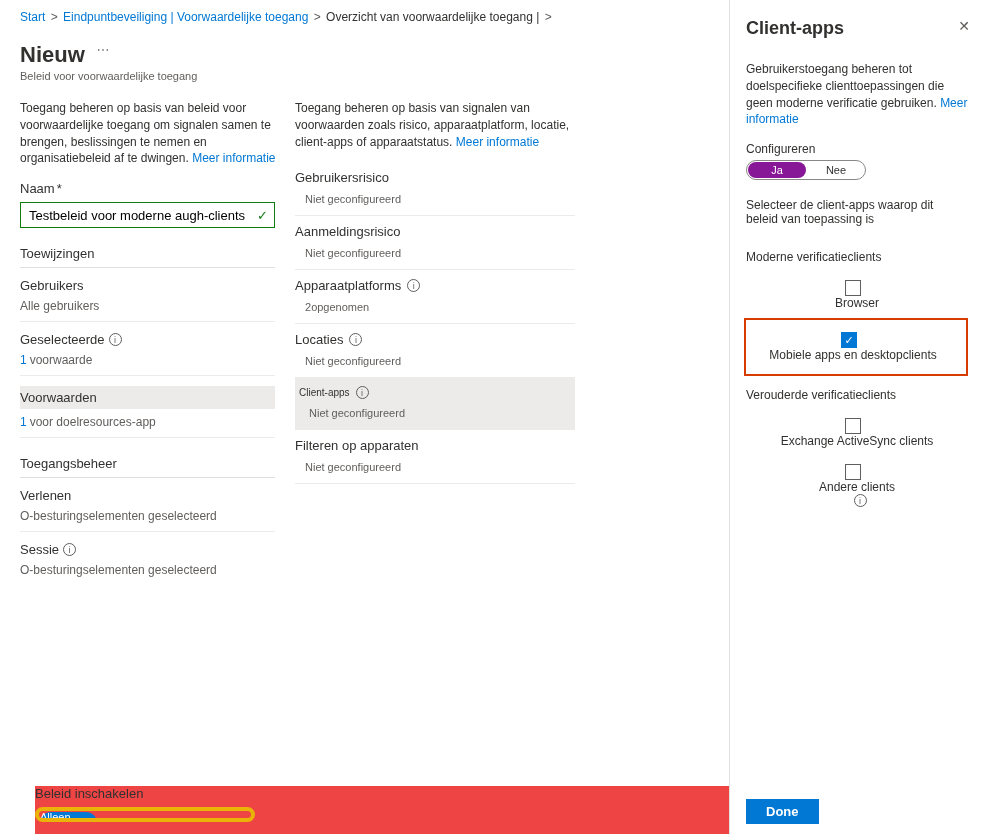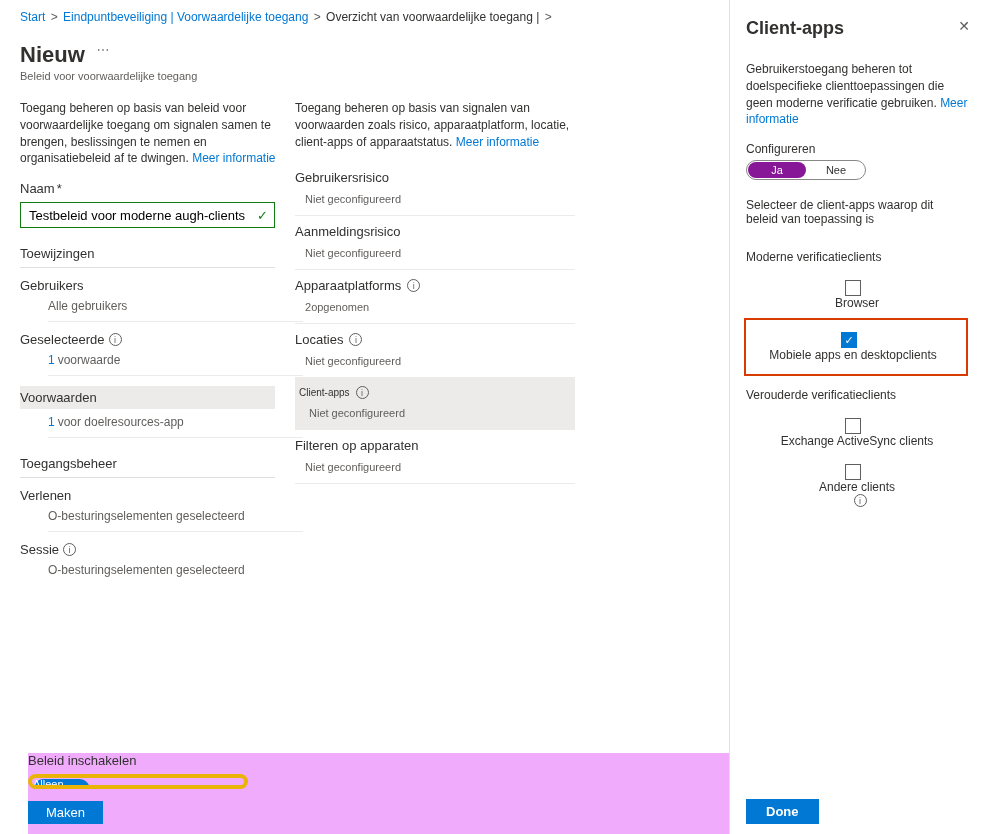--- a/index.html
+++ b/index.html
@@ -29,31 +29,31 @@
 .req::after { content: "*"; color: #323130; margin-left: 2px; }
 
 .input-wrap { border: 1px solid #8a8886; height: 26px; display: flex; align-items: center; padding: 0 6px; margin-top: 6px; width: 255px; position: relative; }
 .input-wrap.valid { border-color: #107c10; }
 .input-wrap input { border: none; outline: none; flex: 1; font-size: 13px; }
 .check-icon { color: #107c10; font-size: 13px; }
 
 .section-head { margin-top: 18px; font-size: 13px; color: #323130; border-bottom: 1px solid #e1dfdd; padding-bottom: 6px; width: 255px; }
 .item-row { font-size: 13px; color: #323130; margin-top: 10px; display: flex; align-items: center; }
 .item-row .info { margin-left: 4px; }
-.item-val { font-size: 12px; color: #605e5c; margin-top: 6px; padding-bottom: 8px; border-bottom: 1px solid #edebe9; width: 255px; margin-left: 28px; }
+.item-val { font-size: 12px; color: #605e5c; margin-top: 6px; padding-bottom: 8px; border-bottom: 1px solid #edebe9; width: 255px; }
 .item-val .num { color: #0078d4; margin-right: 3px; }
 
 .col2 .block { width: 280px; border-bottom: 1px solid #edebe9; padding: 8px 0 10px 0; }
 .col2 .block .blabel { font-size: 13px; color: #323130; display: flex; align-items: center; }
 .col2 .block .bval { font-size: 11px; color: #605e5c; margin-top: 8px; padding-left: 10px; }
 .col2 .block.selected { background: #edebe9; padding-left: 4px; padding-right: 4px; position: relative; }
 .col2 .block.selected .blabel { font-size: 10px; }
 .info { display: inline-flex; width: 13px; height: 13px; border: 1px solid #605e5c; border-radius: 50%; align-items: center; justify-content: center; font-size: 9px; color: #605e5c; margin-left: 6px; }
 
-.footer { position: absolute; bottom: 0; left: 28px; right: 0; padding-bottom: 10px; background: #f0abfc; }
+.footer { position: absolute; bottom: 0; left: 35px; right: 0; padding-bottom: 10px; background: #ef4444; }
 .footer .flabel { font-size: 13px; margin-bottom: 6px; }
 .seg { display: inline-flex; border: 4px solid #eab308; border-radius: 14px; height: 15px; overflow: hidden; width: 220px; gap: 28px; }
 .seg .opt { height: 22px; display: flex; align-items: center; justify-content: center; font-size: 11px; cursor: pointer; flex: 1; }
 .seg .opt.active { background: #0078d4; color: #fff; border-radius: 11px; margin: 1px; }
 .btn { margin-top: 10px; background: #0078d4; color: #fff; border: none; padding: 4px 18px; font-size: 13px; cursor: pointer; }
 
 .panel h2 { font-size: 18px; font-weight: 600; margin: 0 0 22px 0; }
 .close { position: absolute; right: 14px; top: 18px; font-size: 14px; cursor: pointer; color: #605e5c; }
 .pdesc { font-size: 12px; line-height: 1.4; margin-bottom: 14px; }
 .toggle-label { font-size: 12px; margin-bottom: 4px; }
@@ -150,21 +150,20 @@
       </div>
     </div>
 
     <div class="footer">
       <div class="flabel">Beleid inschakelen</div>
       <div class="seg">
         <div class="opt active">Alleen rapporteren</div>
         <div class="opt">Aan</div>
         <div class="opt">Off</div>
       </div>
-      <div><button class="btn">Maken</button></div>
     </div>
   </div>
 
   <div class="panel">
     <span class="close">✕</span>
     <h2>Client-apps</h2>
     <div class="pdesc"><span>Gebruikerstoegang beheren tot doelspecifieke clienttoepassingen die geen moderne verificatie gebruiken.</span> <span class="more">Meer informatie</span></div>
     <div class="toggle-label">Configureren</div>
     <div class="toggle">
       <div class="topt active">Ja</div>

